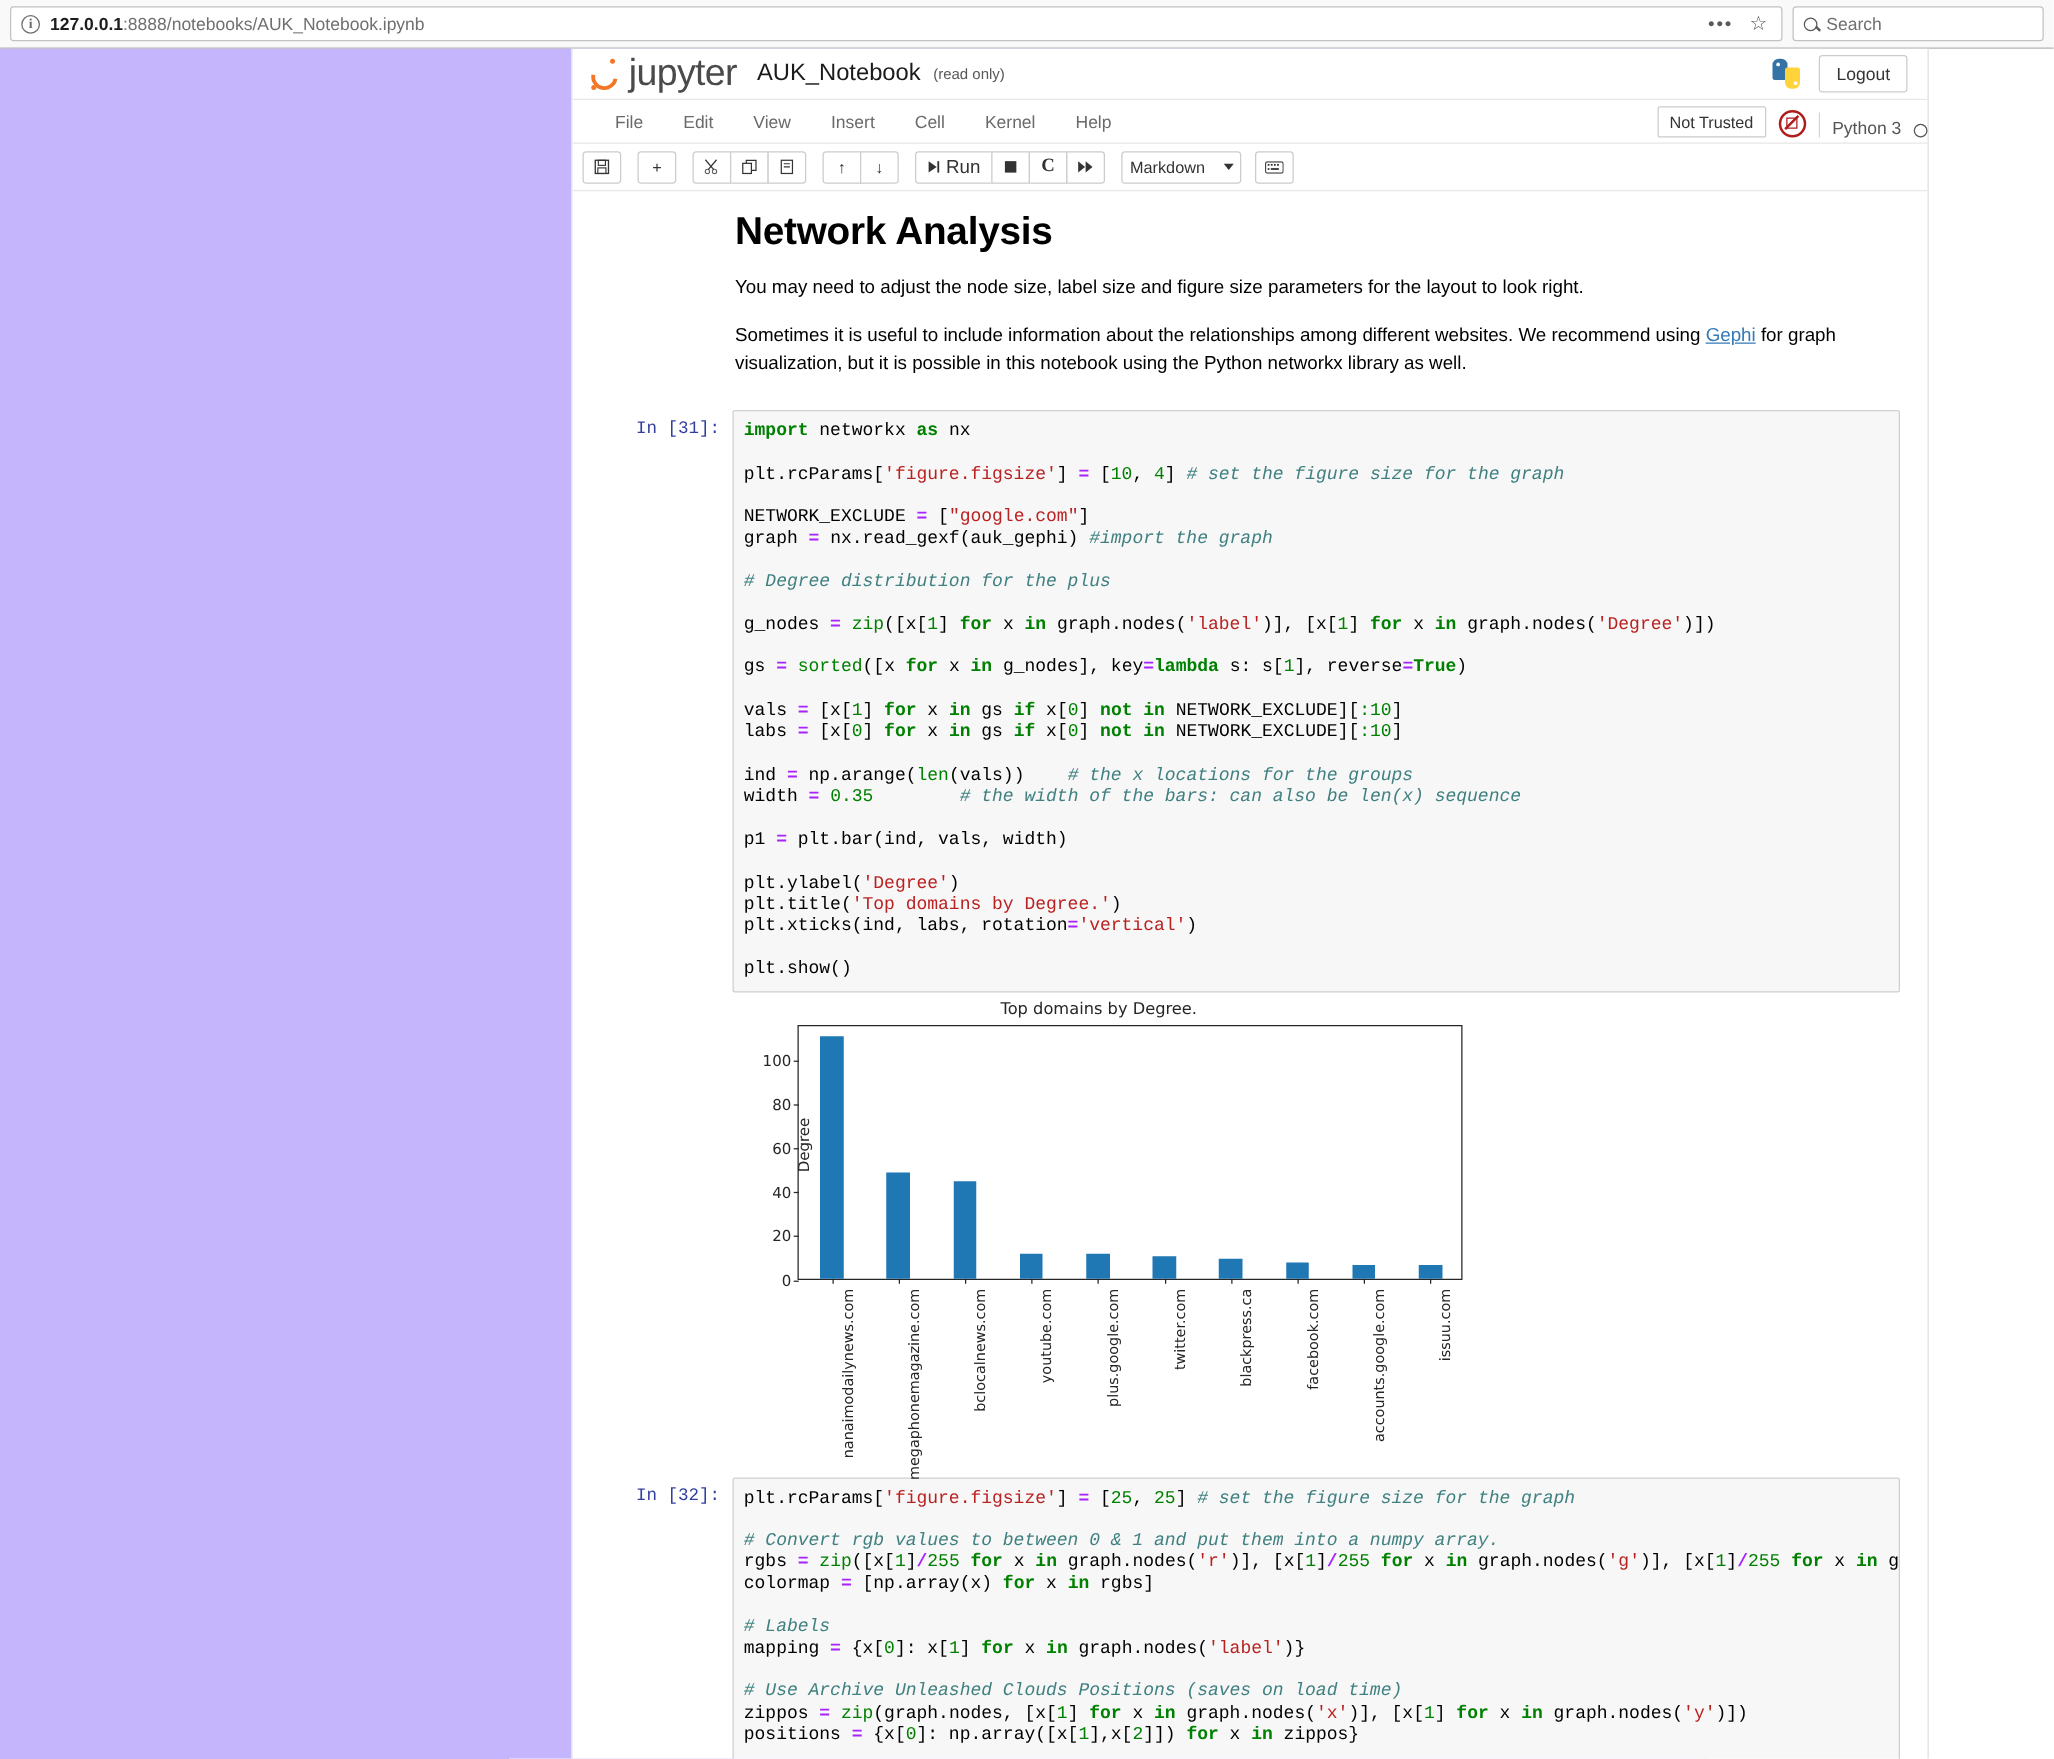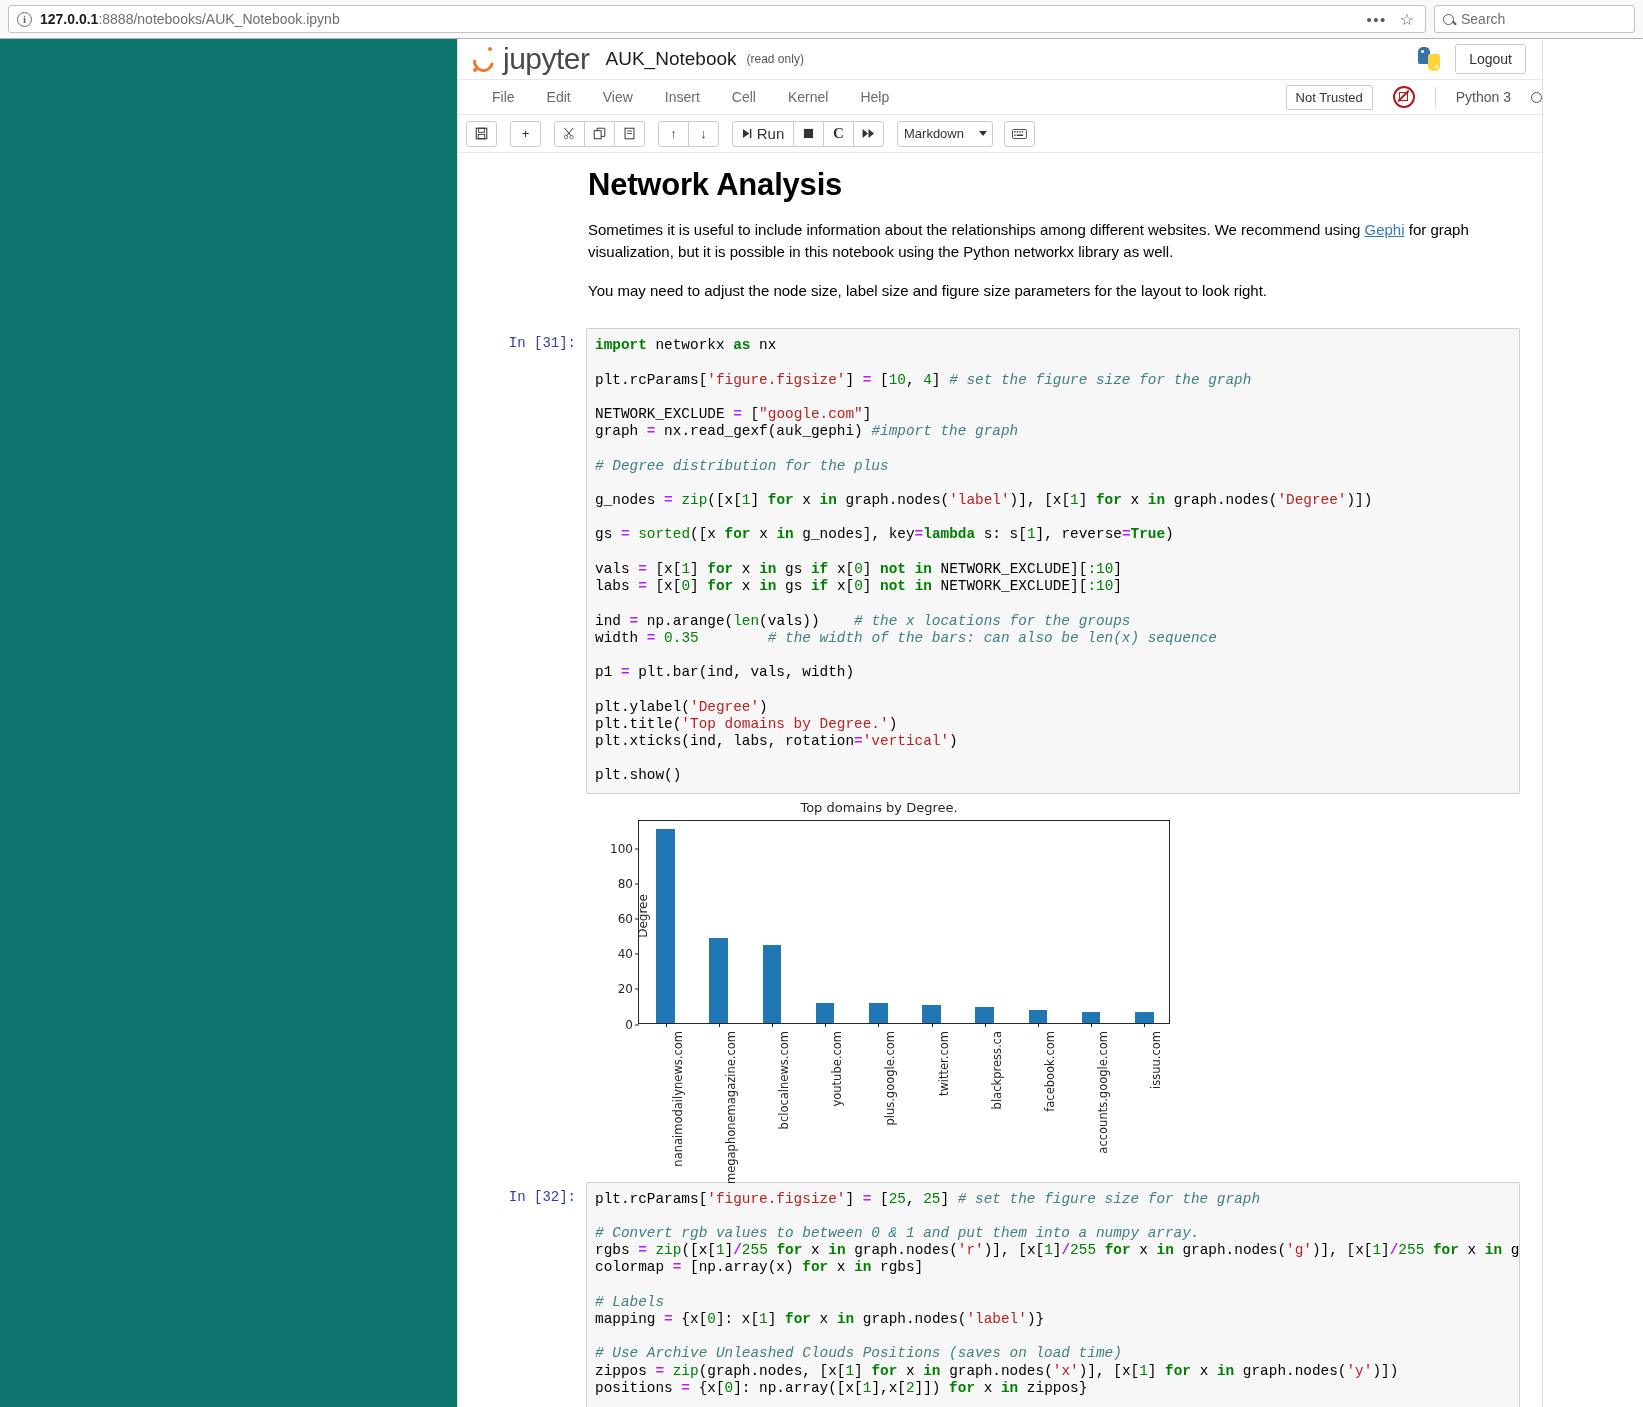--- a/index.html
+++ b/index.html
@@ -73,21 +73,21 @@
     content:""; position: absolute;
     width: 5px; height: 1.6px; background: #5a5a5c;
     transform: rotate(45deg); right: -4px; bottom: 0px;
   }
 
   
   .page {
     position: relative;
     width: 1367px;
     height: 1368px;
-    background: #0f766e;
+    background: #c4b5fd;
   }
   .notebook {
     position: absolute;
     left: 457px; top: 0;
     width: 1086px;
     height: 1368px;
     background: #ffffff;
     border-left: 1px solid #e0e0e0;
     border-right: 1px solid #e0e0e0;
   }
@@ -141,21 +141,21 @@
     display: flex;
     align-items: center;
     border-bottom: 1px solid #e7e7e7;
     padding-left: 18px;
     position: relative;
   }
   .menu-item {
     font-size: 14px; color: #6a6a6a;
     padding: 7px 16px; cursor: pointer;
   }
-  .menu-right { margin-left: auto; display: flex; align-items: center; gap: 20px; }
+  .menu-right { margin-left: auto; display: flex; align-items: flex-end; gap: 10px; }
   .trust-box {
     border: 1px solid #cccccc; background:#fff;
     font-size: 13px; color: #333; padding: 4px 9px; border-radius: 2px;
   }
   .no-icon {
     width: 22px; height: 22px; border: 2.3px solid #b01b1b;
     border-radius: 50%; position: relative;
   }
   .no-icon::before {
     content:""; position:absolute; left: 1px; top: 7px;
@@ -446,22 +446,22 @@
             <rect x="5.6" y="6.6" width="7.7" height="1.7" fill="#333"></rect>
           </svg>
         </div>
       </div>
     </div>
 
     <div class="nb-body">
 
       <div class="md-cell">
         <h1 class="nb-h1">Network Analysis</h1>
+        <p class="md-p">You may need to adjust the node size, label size and figure size parameters for the layout to look right.</p>
         <p class="md-p"><span>Sometimes it is useful to include information about the relationships among different websites. We recommend using </span><a href="#">Gephi</a><span> for graph visualization, but it is possible in this notebook using the Python networkx library as well.</span></p>
-        <p class="md-p">You may need to adjust the node size, label size and figure size parameters for the layout to look right.</p>
       </div>
 
       <div class="code-row">
         <div class="prompt">In [31]:</div>
         <div class="input-area">
           <pre class="code"><span class="k">import</span> networkx <span class="k">as</span> nx
 
 plt.rcParams[<span class="s">'figure.figsize'</span>] <span class="o">=</span> [<span class="n">10</span>, <span class="n">4</span>] <span class="c"># set the figure size for the graph</span>
 
 NETWORK_EXCLUDE <span class="o">=</span> [<span class="s">"google.com"</span>]

